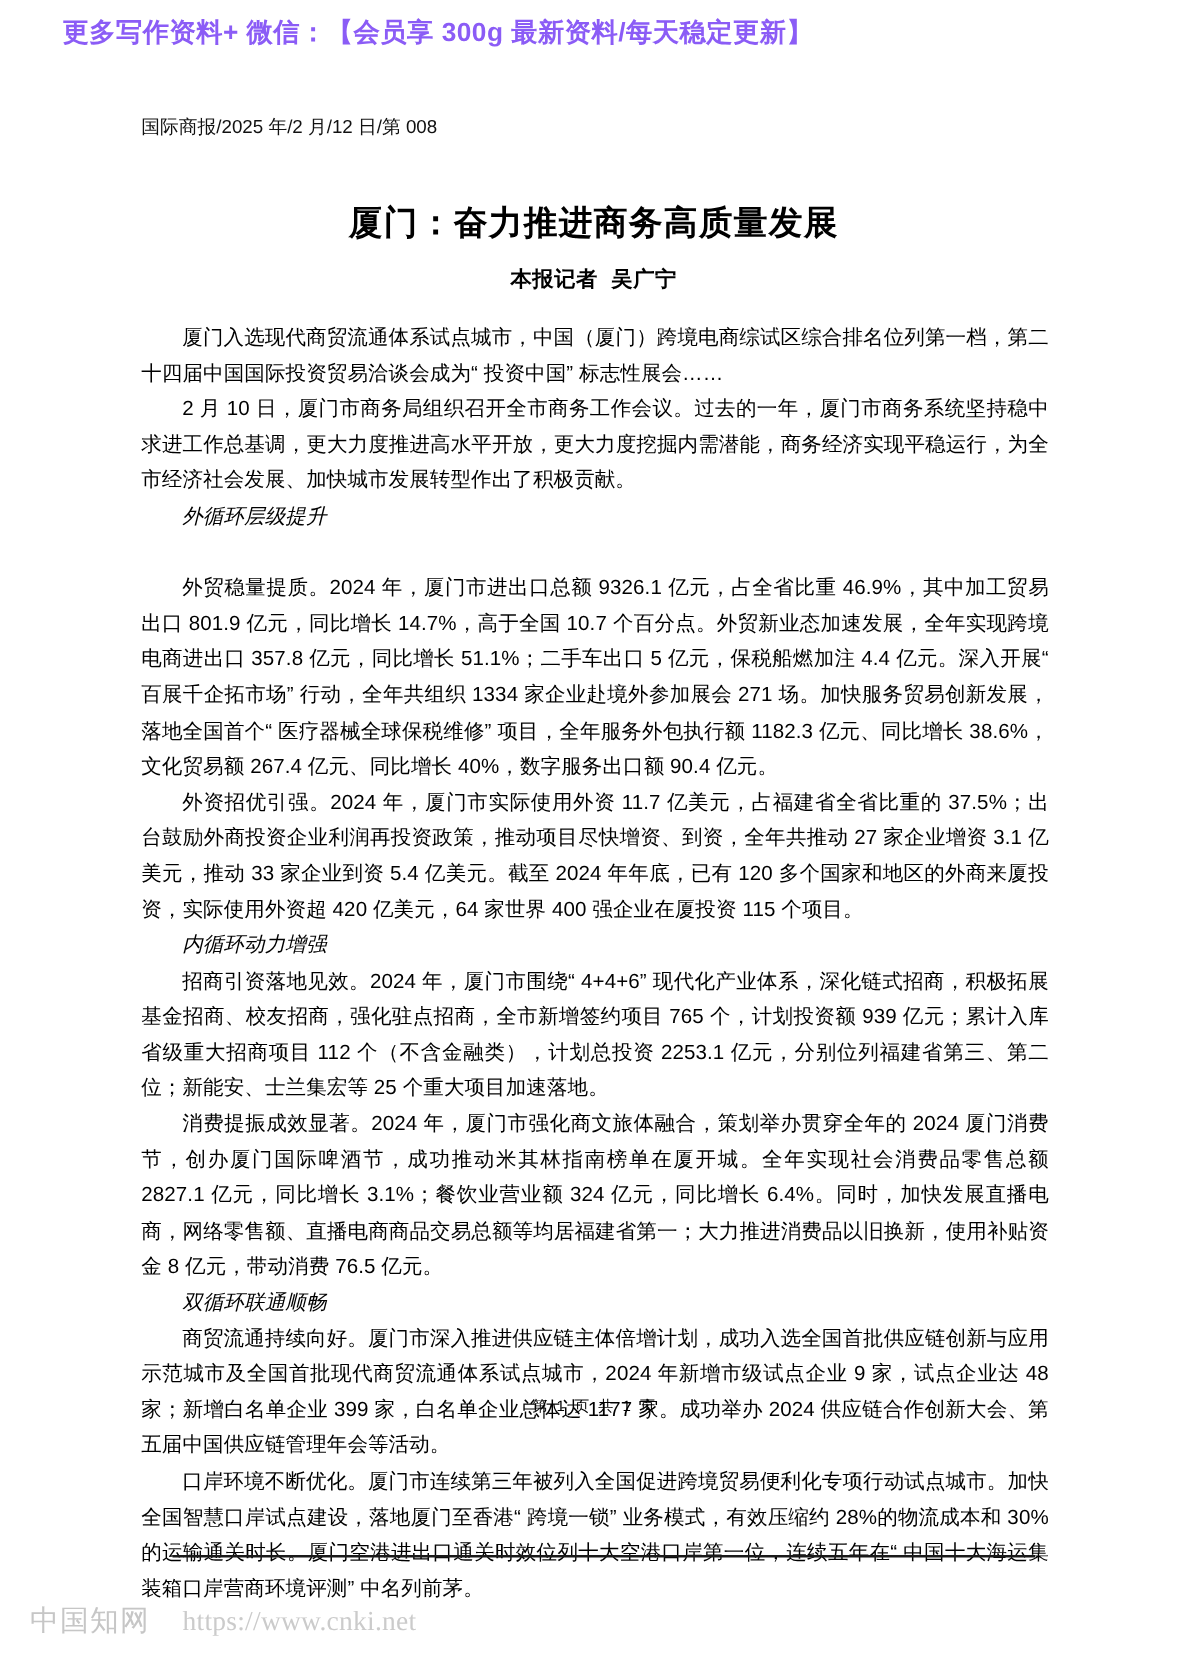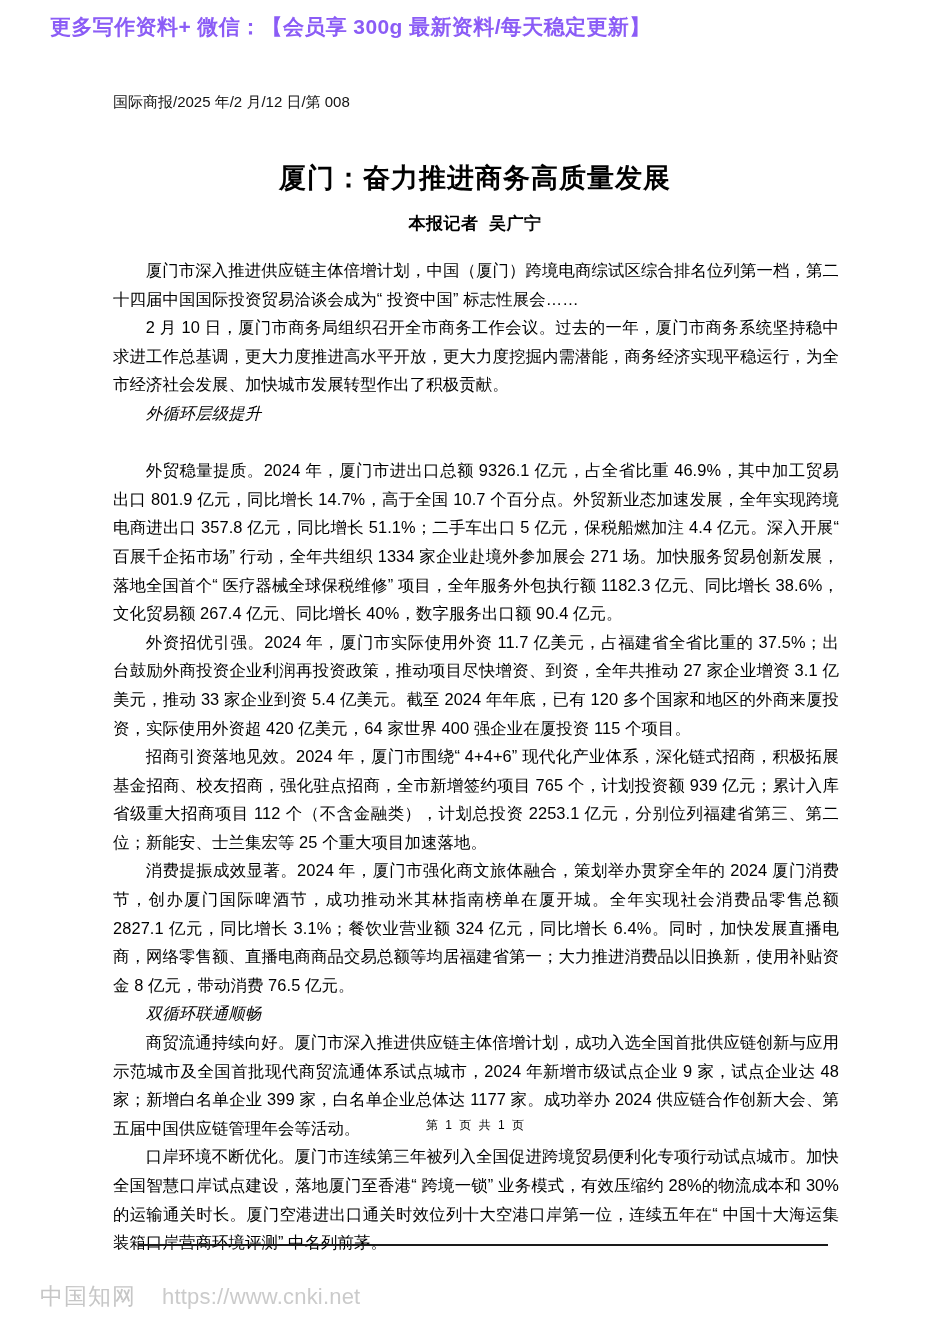--- a/index.html
+++ b/index.html
@@ -118,25 +118,25 @@
     position: absolute;
     top: 1244px;
     left: 138px;
     width: 690px;
     height: 2px;
     background: #1a1a1a;
   }
   .cnki {
     position: absolute;
     top: 1281px;
-    left: 40px;
+    left: 24px;
     display: flex;
     align-items: center;
     color: #c9c9c9;
-    font-family: Liberation Sans, sans-serif;
+    font-family: Liberation Serif, serif;
   }
   .cnki-logo {
     font-size: 23px;
     letter-spacing: 1px;
     color: #c6c6c6;
   }
   .cnki-url {
     margin-left: 26px;
     font-size: 22px;
     color: #cbcbcb;
@@ -152,26 +152,27 @@
 
   <div class="masthead">
     <div>国际商报/2025 年/2 月/12 日/第 008</div>
   </div>
 
   <div class="doc-title">厦门：奋力推进商务高质量发展</div>
 
   <div class="byline">本报记者  吴广宁</div>
 
   <div class="body-area">
-    <p class="para">厦门市深入推进供应链主体倍增计划，中国（厦门）跨境电商综试区综合排名位列第一档，第二十四届中国国际投资贸易洽谈会成为“ 投资中国” 标志性展会……</p>
+    <p class="para">厦门入选现代商贸流通体系试点城市，中国（厦门）跨境电商综试区综合排名位列第一档，第二十四届中国国际投资贸易洽谈会成为“ 投资中国” 标志性展会……</p>
     <p class="para">2 月 10 日，厦门市商务局组织召开全市商务工作会议。过去的一年，厦门市商务系统坚持稳中求进工作总基调，更大力度推进高水平开放，更大力度挖掘内需潜能，商务经济实现平稳运行，为全市经济社会发展、加快城市发展转型作出了积极贡献。</p>
     <p class="para sub">外循环层级提升</p>
     <div class="spacer-line"></div>
     <p class="para">外贸稳量提质。2024 年，厦门市进出口总额 9326.1 亿元，占全省比重 46.9%，其中加工贸易出口 801.9 亿元，同比增长 14.7%，高于全国 10.7 个百分点。外贸新业态加速发展，全年实现跨境电商进出口 357.8 亿元，同比增长 51.1%；二手车出口 5 亿元，保税船燃加注 4.4 亿元。深入开展“ 百展千企拓市场” 行动，全年共组织 1334 家企业赴境外参加展会 271 场。加快服务贸易创新发展，落地全国首个“ 医疗器械全球保税维修” 项目，全年服务外包执行额 1182.3 亿元、同比增长 38.6%，文化贸易额 267.4 亿元、同比增长 40%，数字服务出口额 90.4 亿元。</p>
     <p class="para">外资招优引强。2024 年，厦门市实际使用外资 11.7 亿美元，占福建省全省比重的 37.5%；出台鼓励外商投资企业利润再投资政策，推动项目尽快增资、到资，全年共推动 27 家企业增资 3.1 亿美元，推动 33 家企业到资 5.4 亿美元。截至 2024 年年底，已有 120 多个国家和地区的外商来厦投资，实际使用外资超 420 亿美元，64 家世界 400 强企业在厦投资 115 个项目。</p>
+    <p class="para sub">内循环动力增强</p>
     <p class="para">招商引资落地见效。2024 年，厦门市围绕“ 4+4+6” 现代化产业体系，深化链式招商，积极拓展基金招商、校友招商，强化驻点招商，全市新增签约项目 765 个，计划投资额 939 亿元；累计入库省级重大招商项目 112 个（不含金融类），计划总投资 2253.1 亿元，分别位列福建省第三、第二位；新能安、士兰集宏等 25 个重大项目加速落地。</p>
     <p class="para">消费提振成效显著。2024 年，厦门市强化商文旅体融合，策划举办贯穿全年的 2024 厦门消费节，创办厦门国际啤酒节，成功推动米其林指南榜单在厦开城。全年实现社会消费品零售总额 2827.1 亿元，同比增长 3.1%；餐饮业营业额 324 亿元，同比增长 6.4%。同时，加快发展直播电商，网络零售额、直播电商商品交易总额等均居福建省第一；大力推进消费品以旧换新，使用补贴资金 8 亿元，带动消费 76.5 亿元。</p>
     <p class="para sub">双循环联通顺畅</p>
     <p class="para">商贸流通持续向好。厦门市深入推进供应链主体倍增计划，成功入选全国首批供应链创新与应用示范城市及全国首批现代商贸流通体系试点城市，2024 年新增市级试点企业 9 家，试点企业达 48 家；新增白名单企业 399 家，白名单企业总体达 1177 家。成功举办 2024 供应链合作创新大会、第五届中国供应链管理年会等活动。</p>
     <p class="para">口岸环境不断优化。厦门市连续第三年被列入全国促进跨境贸易便利化专项行动试点城市。加快全国智慧口岸试点建设，落地厦门至香港“ 跨境一锁” 业务模式，有效压缩约 28%的物流成本和 30%的运输通关时长。厦门空港进出口通关时效位列十大空港口岸第一位，连续五年在“ 中国十大海运集装箱口岸营商环境评测” 中名列前茅。</p>
   </div>
 
   <div class="page-number">
     <span>第</span>
     <span>1</span>

